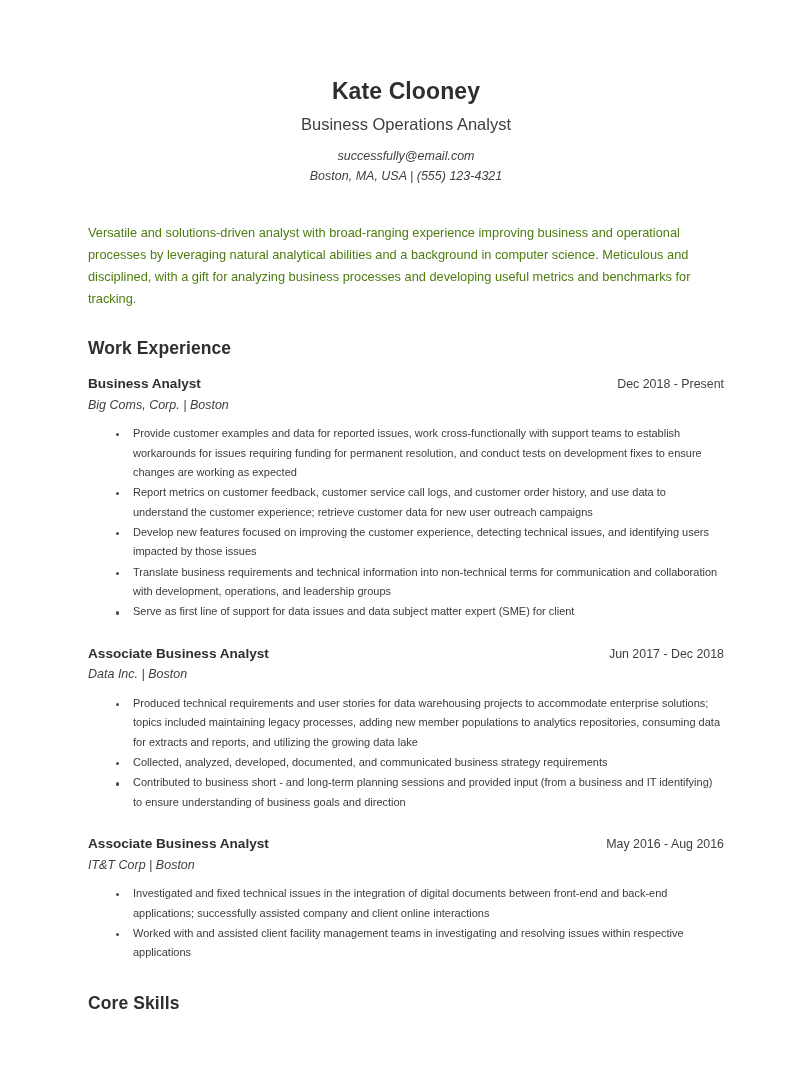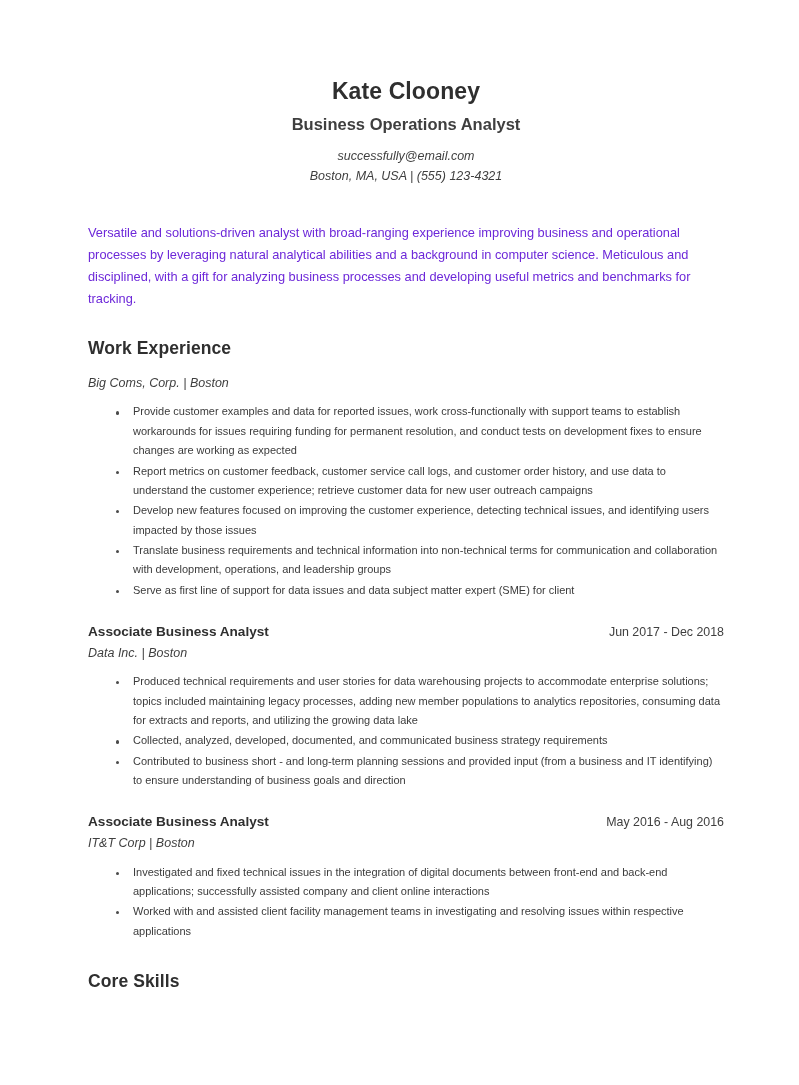--- a/index.html
+++ b/index.html
@@ -34,42 +34,42 @@
   .candidate-name {
     font-size: 23px;
     font-weight: bold;
     color: #2f2f2f;
     letter-spacing: 0.1px;
     line-height: 1.2;
     margin: 0;
   }
   .candidate-title {
     font-size: 16.5px;
-    font-weight: bold;
+    font-weight: normal;
     color: #3f3f3f;
     line-height: 1.25;
     margin: 8px 0 0 0;
   }
   .contact-line {
     font-size: 12.5px;
     font-style: italic;
     color: #3f3f3f;
     line-height: 1.55;
     margin: 0;
   }
   .contact-block {
     margin-top: 13px;
   }
 
   
   .summary {
     margin: 36px 0 0 0;
     font-size: 12.8px;
     line-height: 1.72;
-    color: #6d28d9;
+    color: #4d7c0f;
     text-align: left;
     max-width: 640px;
   }
 
   
   .section {
     margin-top: 28px;
   }
   .section-skills {
     margin-top: 30px;
@@ -153,20 +153,24 @@
       <div class="contact-line">Boston, MA, USA | (555) 123-4321</div>
     </div>
   </div>
 
   <p class="summary">Versatile and solutions-driven analyst with broad-ranging experience improving business and operational processes by leveraging natural analytical abilities and a background in computer science. Meticulous and disciplined, with a gift for analyzing business processes and developing useful metrics and benchmarks for tracking.</p>
 
   <div class="section">
     <h2 class="section-heading">Work Experience</h2>
 
     <div class="job">
+      <div class="job-row">
+        <div class="job-title">Business Analyst</div>
+        <div class="job-dates">Dec 2018 - Present</div>
+      </div>
       <div class="job-company">Big Coms, Corp. | Boston</div>
       <ul class="bullets">
         <li>Provide customer examples and data for reported issues, work cross-functionally with support teams to establish workarounds for issues requiring funding for permanent resolution, and conduct tests on development fixes to ensure changes are working as expected</li>
         <li>Report metrics on customer feedback, customer service call logs, and customer order history, and use data to understand the customer experience; retrieve customer data for new user outreach campaigns</li>
         <li>Develop new features focused on improving the customer experience, detecting technical issues, and identifying users impacted by those issues</li>
         <li>Translate business requirements and technical information into non-technical terms for communication and collaboration with development, operations, and leadership groups</li>
         <li>Serve as first line of support for data issues and data subject matter expert (SME) for client</li>
       </ul>
     </div>
 

